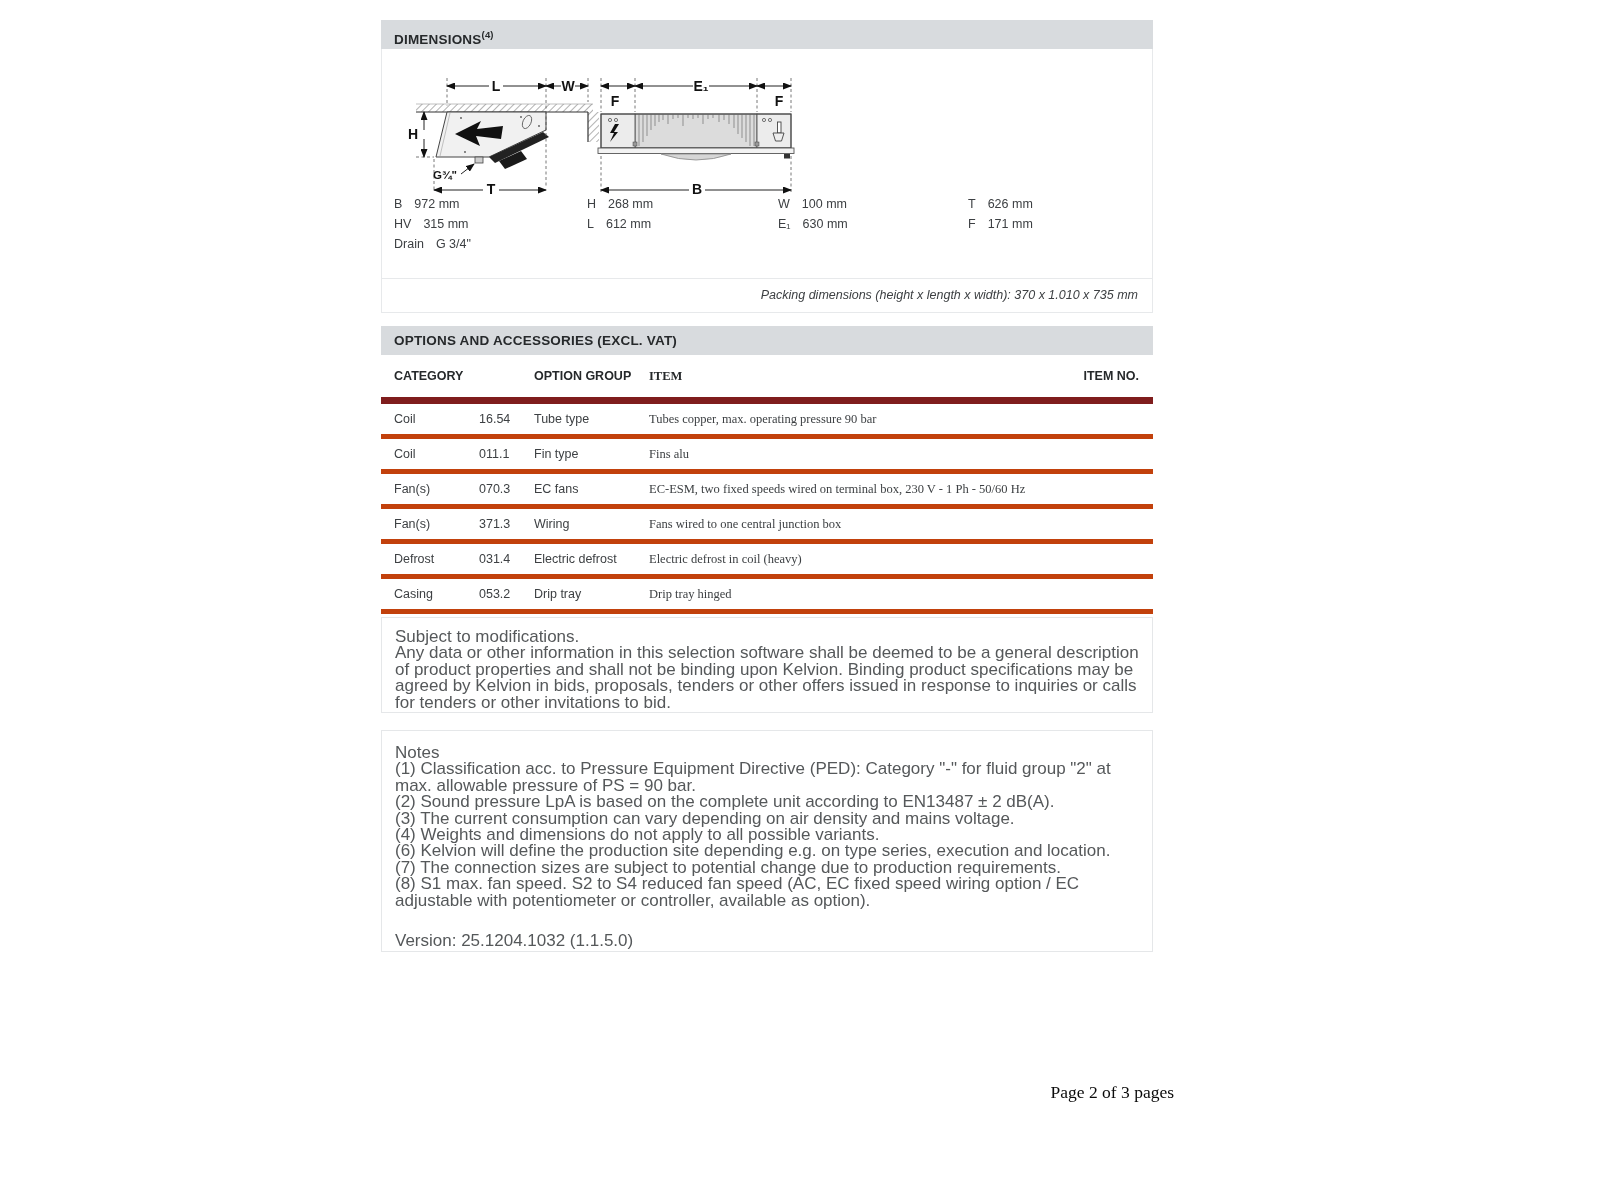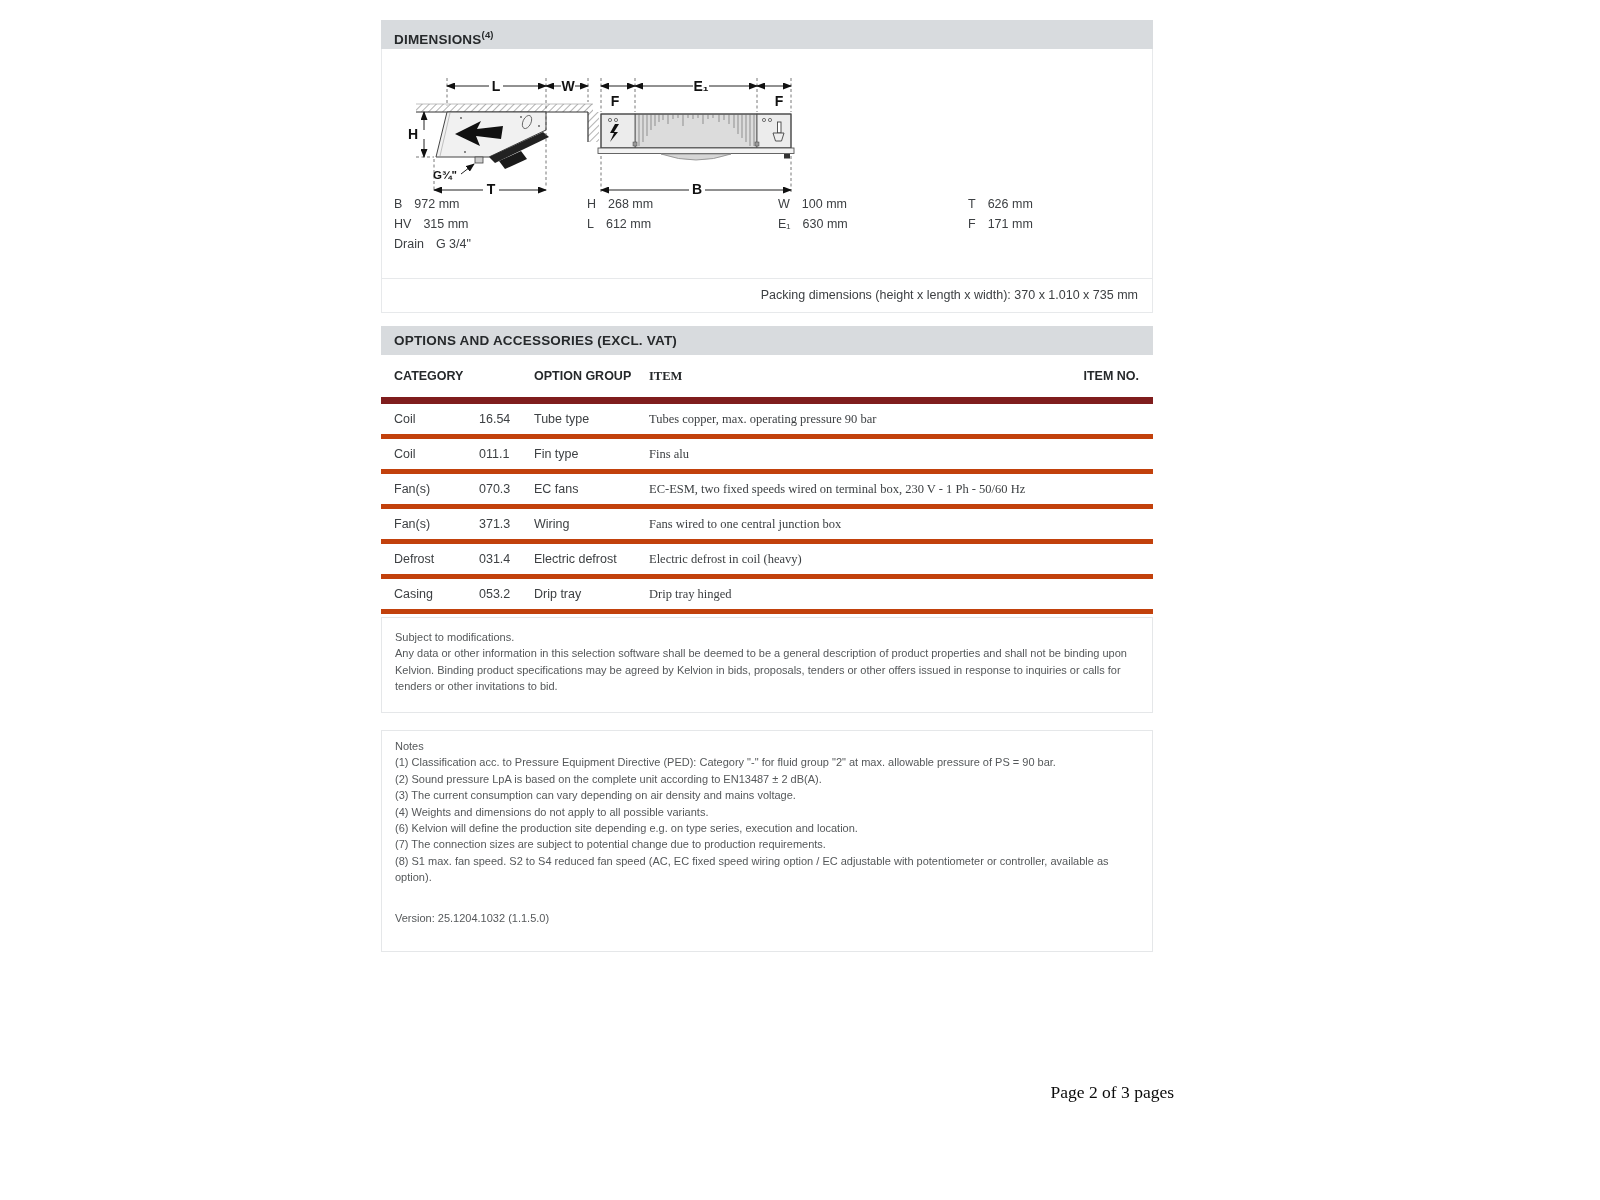--- a/index.html
+++ b/index.html
@@ -9,35 +9,35 @@
   .bar{height:29px;background:#d8dbde;line-height:29px;padding-left:13px;
        font-size:13.5px;font-weight:bold;color:#26292b;letter-spacing:.2px;}
   .bar sup{font-size:9.5px;}
   .boxed{border:1px solid #e7e9eb;border-top:none;}
   .dims-body{position:relative;height:229px;background:#fff;}
   .dim-vals{position:absolute;top:146px;left:0;right:0;font-size:12.5px;color:#3d4043;}
   .dv-col{position:absolute;top:0;}
   .dv-row{height:19.8px;line-height:19.8px;display:flex;}
   .dv-l{margin-right:12px;}
   .packing-row{height:33px;line-height:33px;border-top:1px solid #e7e9eb;
-               text-align:right;padding-right:14px;font-size:12.5px;color:#3d4043;background:#fff;}
+               text-align:right;padding-right:14px;font-size:12.5px;color:#3d4043;background:#fff;font-style:italic;}
   
   .tbl{font-size:12.5px;}
   .trow{display:flex;align-items:center;height:30px;border-bottom:5px solid #c2410c;
         padding-left:13px;padding-right:14px;}
   .thead{height:42px;border-bottom:7px solid #7f1d1d;font-weight:bold;color:#26292b;}
   .c-cat{width:85px;flex:none;}
   .c-code{width:55px;flex:none;}
   .c-grp{width:115px;flex:none;}
   .c-item{flex:1;font-family:Liberation Serif, serif;}
   .c-no{width:70px;flex:none;text-align:right;}
   
-  .txtbox{border:1px solid #e5e7e9;background:#fff;font-size:11px;color:#55585a;
+  .txtbox{border:1px solid #e5e7e9;background:#fff;font-size:17px;color:#55585a;
           line-height:16.4px;padding:11px 13px;box-sizing:border-box;}
-  .notesbox{padding-top:7px;}
+  .notesbox{padding-top:14px;}
   .ver{margin-top:24px;}
   .footer{position:absolute;left:900px;width:274px;top:1082px;text-align:right;
           font-family:"Liberation Serif","DejaVu Serif",serif;font-size:17.5px;color:#0b0b0b;}
   svg text{font-family:"Liberation Sans","DejaVu Sans",sans-serif;}
   .dimlbl{font-size:14px;font-weight:bold;fill:#111;}
   .dimlbl-s{font-size:11.5px;font-weight:bold;fill:#111;}
 </style>
 </head>
 <body>
 

